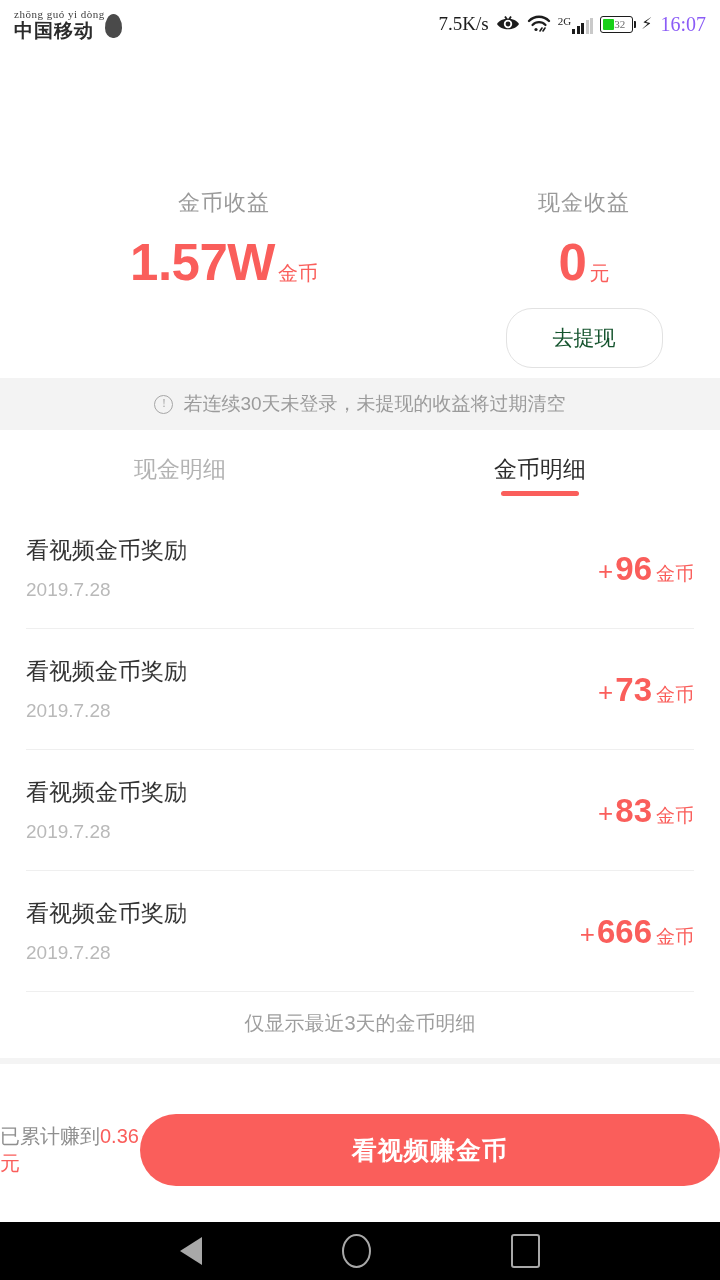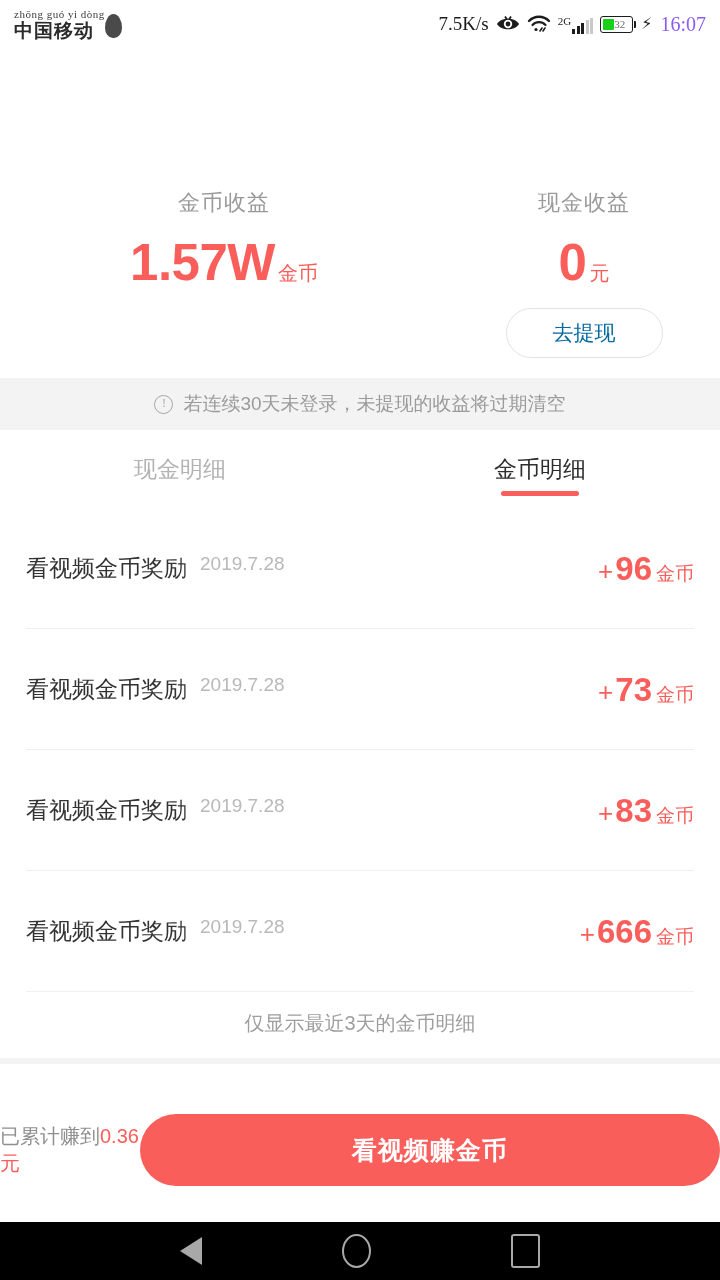--- a/index.html
+++ b/index.html
@@ -241,25 +241,25 @@
     margin-left: 3px;
   }
   .sum-rate {
     margin-top: 27px;
     font-size: 19px;
     color: #a2a2a2;
   }
   .withdraw-btn {
     margin-top: 20px;
     width: 157px;
-    height: 50px;
+    height: 60px;
     border: 1.5px solid #e2e2e2;
     border-radius: 26px;
     background: #ffffff;
-    color: #0369a1;
+    color: #14532d;
     font-size: 21px;
     display: flex;
     align-items: center;
     justify-content: center;
     font-family: "Liberation Sans", sans-serif;
     box-sizing: border-box;
   }
 
   
   .notice {
@@ -335,21 +335,21 @@
     position: relative;
     height: 121px;
     margin: 0 26px;
     display: flex;
     align-items: center;
     justify-content: space-between;
     border-bottom: 1px solid #efefef;
     box-sizing: border-box;
   }
   .row:last-of-type { border-bottom: 1px solid #efefef; }
-  .row-left { display: flex; flex-direction: row; gap: 13px; }
+  .row-left { display: flex; flex-direction: column; gap: 13px; }
   .row-title {
     font-size: 23px;
     color: #333333;
   }
   .row-date {
     font-size: 19px;
     color: #b9b9b9;
     font-family: "Liberation Sans", sans-serif;
   }
   .row-amount {

